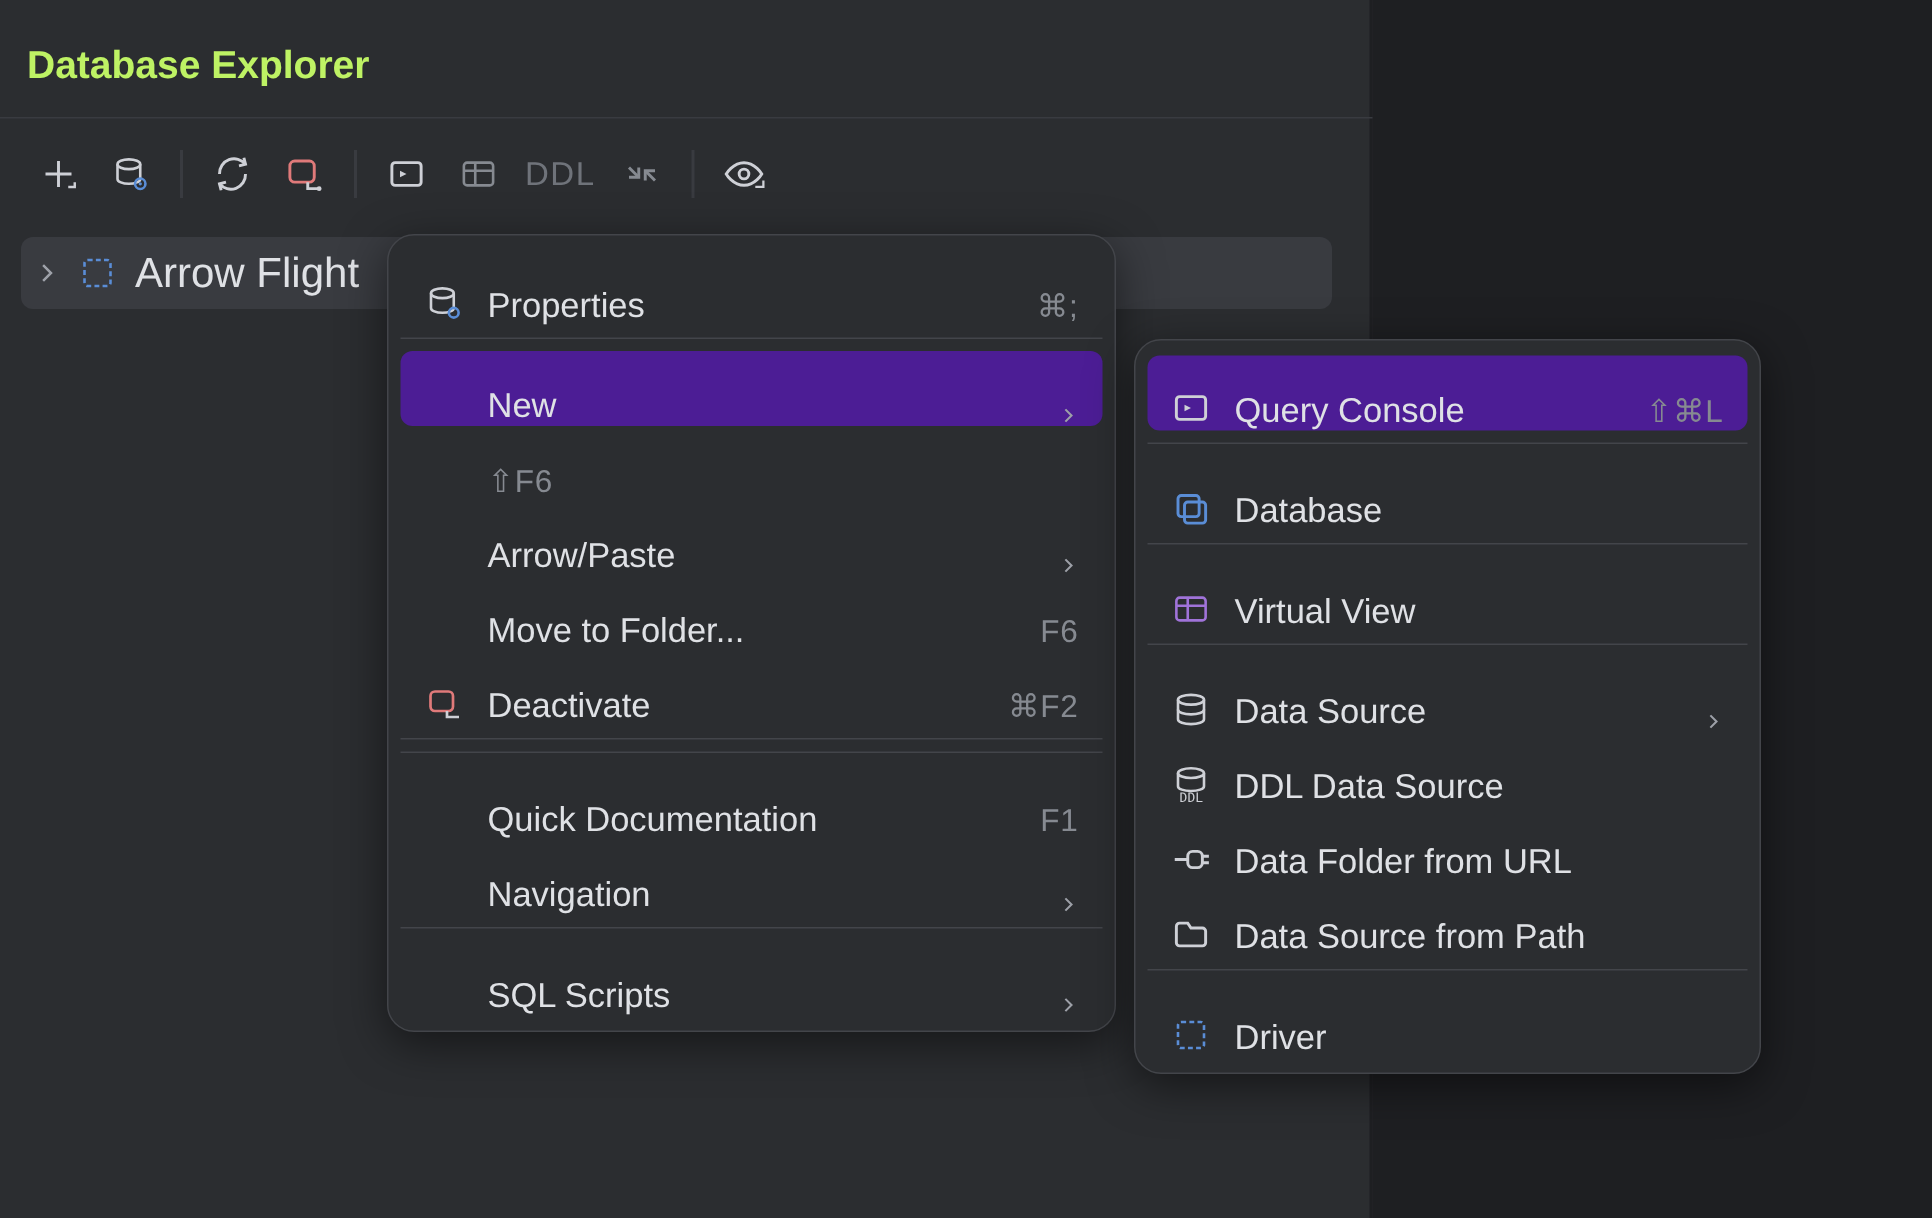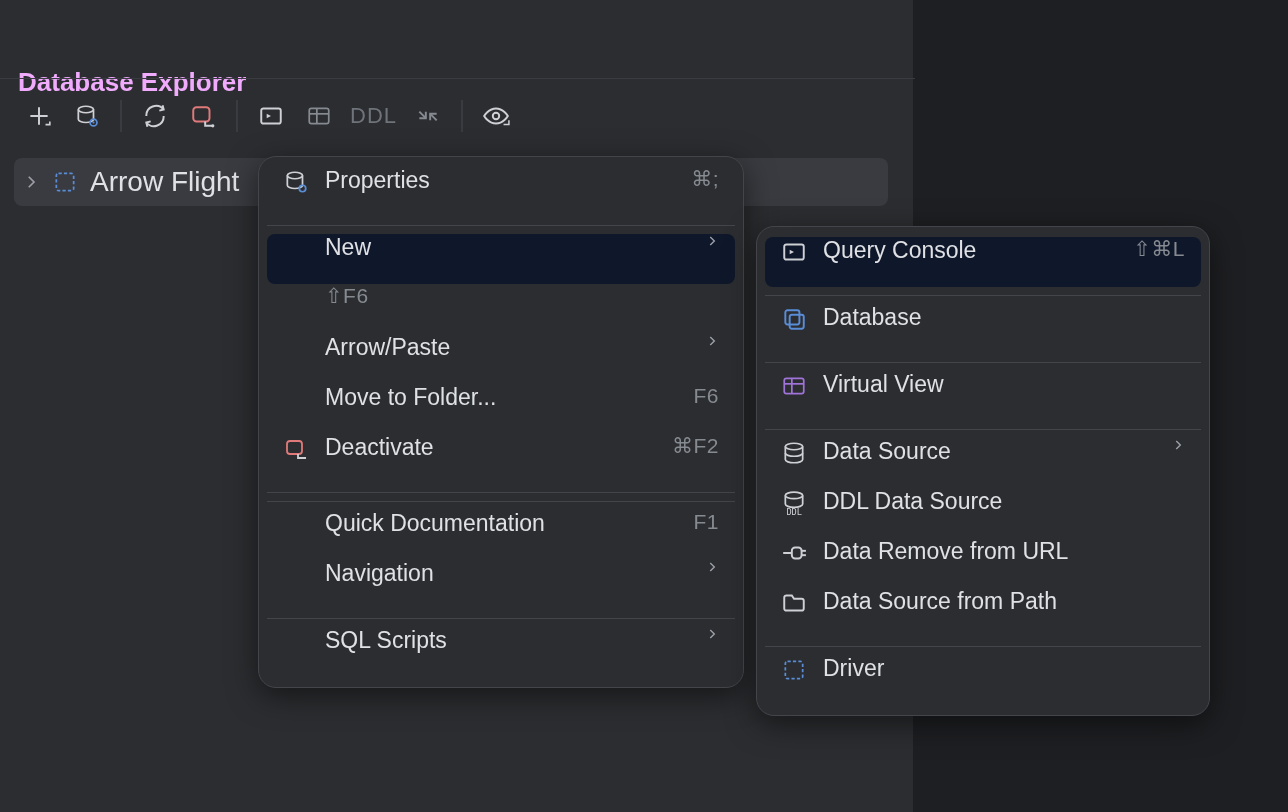--- a/index.html
+++ b/index.html
@@ -19,24 +19,23 @@
     top: 0;
     width: 915px;
     height: 812px;
     background: #2b2d30;
     border-right: 2px solid #1e1f22;
   }
 
   .panel-title {
     font-size: 26px;
     font-weight: 700;
-    color: #f0abfc;
+    color: #bef264;
     padding: 28px 0 0 18px;
     height: 75px;
-    margin-top: 39px;
   }
   .title-underline {
     position: absolute;
     left: 0;
     top: 78px;
     width: 915px;
     height: 1px;
     background: #393b40;
   }
 
@@ -101,33 +100,33 @@
     padding: 10px 8px;
   }
   .menu-main {
     left: 258px;
     top: 156px;
     width: 486px;
   }
   .menu-sub {
     left: 756px;
     top: 226px;
-    width: 454px;
+    width: 418px;
   }
   .mi {
     height: 50px;
     display: flex;
-    align-items: flex-start;
+    align-items: flex-end;
     padding: 0 16px 0 14px;
     border-radius: 8px;
     gap: 14px;
     font-size: 23px;
     color: #dfe1e5;
   }
-  .mi.sel { background: #0f172a; }
+  .mi.sel { background: #4c1d95; }
   .mi .icon-slot {
     width: 30px;
     height: 30px;
     display: flex;
     align-items: center;
     justify-content: center;
     flex-shrink: 0;
   }
   .mi .icon-slot.empty { width: 30px; }
   .mi .label { flex: 1; }
@@ -400,21 +399,21 @@
 
   <div class="mi">
     <span class="icon-slot">
       <svg width="26" height="26" viewBox="0 0 24 24" fill="none" stroke="#ced0d6" stroke-width="1.8">
         <rect x="10" y="7" width="9" height="10" rx="3"></rect>
         <line x1="19" y1="10" x2="23" y2="10"></line>
           <line x1="19" y1="14" x2="23" y2="14"></line>
         <line x1="2" y1="12" x2="10" y2="12"></line>
       </svg>
     </span>
-    <span class="label">Data Remove from URL</span>
+    <span class="label">Data Folder from URL</span>
   </div>
 
   <div class="mi">
     <span class="icon-slot">
       <svg width="26" height="26" viewBox="0 0 24 24" fill="none" stroke="#ced0d6" stroke-width="1.8">
         <path d="M3 7a2 2 0 0 1 2-2h5l2 3h7a2 2 0 0 1 2 2v7a2 2 0 0 1-2 2H5a2 2 0 0 1-2-2z"></path>
       </svg>
     </span>
     <span class="label">Data Source from Path</span>
   </div>

